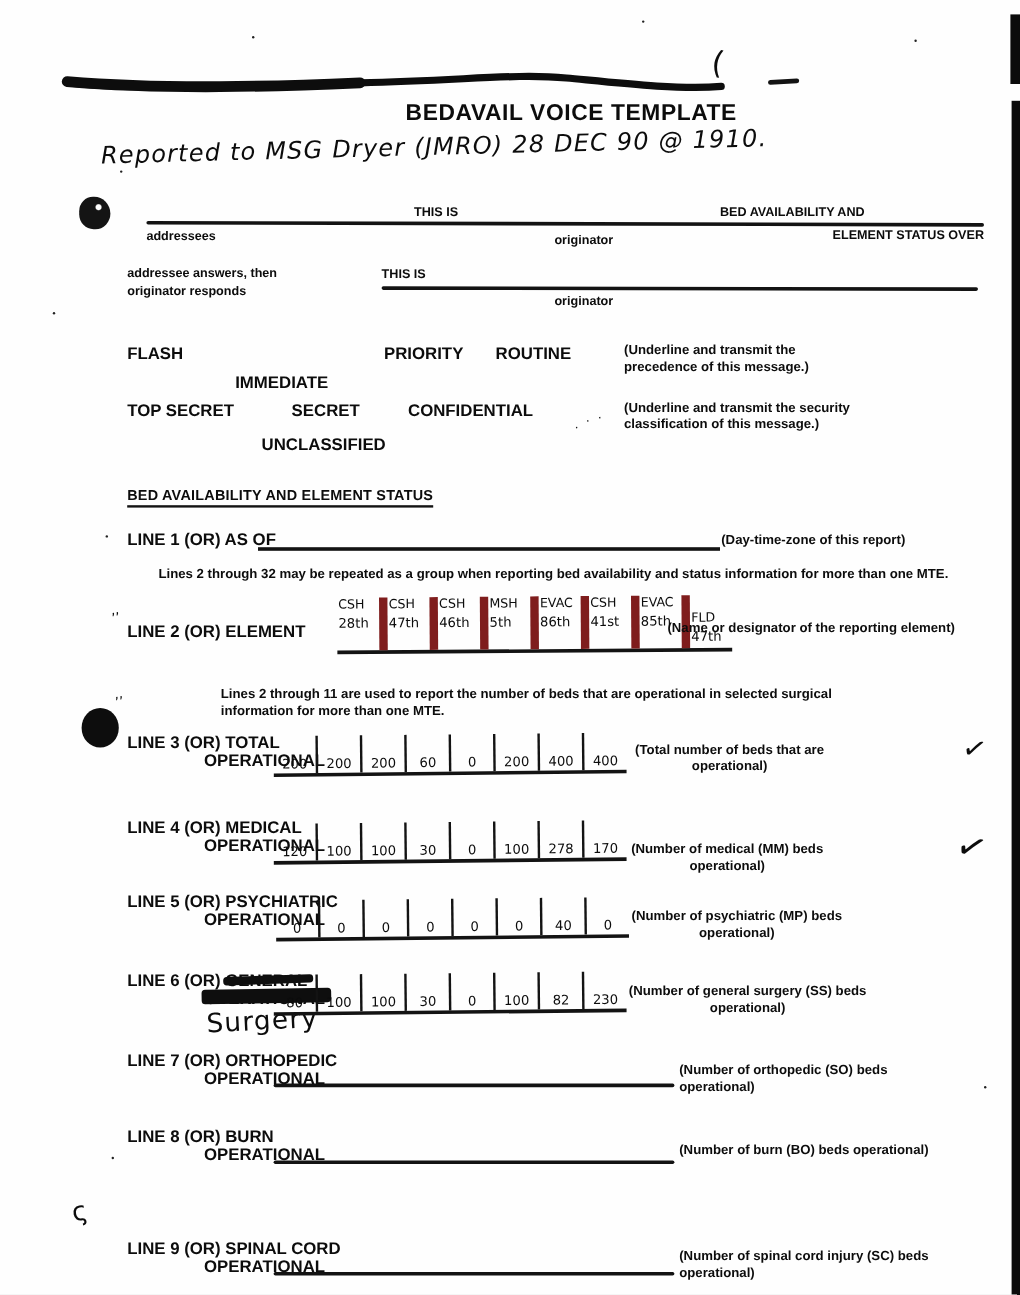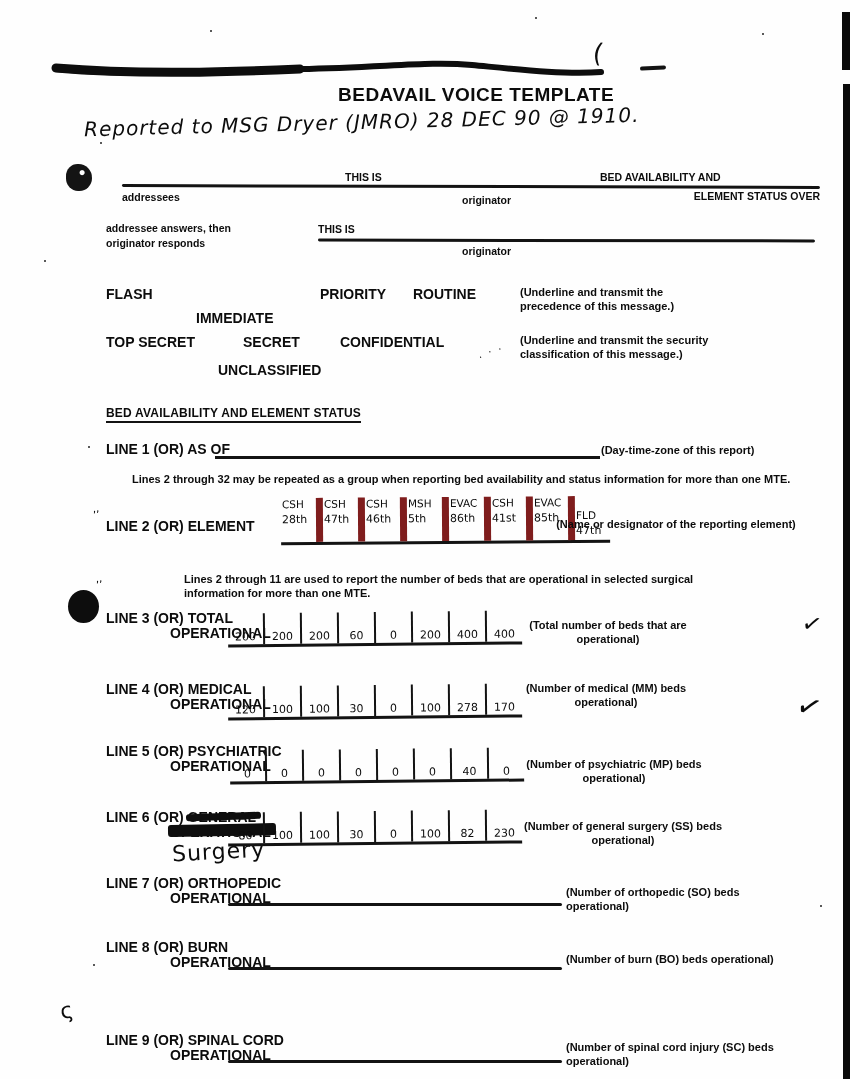--- a/index.html
+++ b/index.html
@@ -160,21 +160,21 @@
     <div class="abs cells" style="left:228px;top:4px;">
         <span class="cell">120</span>
         <span class="cell">100</span>
         <span class="cell">100</span>
         <span class="cell">30</span>
         <span class="cell">0</span>
         <span class="cell">100</span>
         <span class="cell">278</span>
         <span class="cell">170</span>
       </div>
-    <div class="abs note nc" style="left:512px;top:0;width:188px;">(Number of medical (MM) beds operational)</div>
+    <div class="abs note nc" style="left:512px;top:20px;width:188px;">(Number of medical (MM) beds operational)</div>
     <span class="check hw" style="left:797px;top:8px;font-size:30px;transform:rotate(18deg);">✓</span>
   </div>
 
   <div class="abs" style="left:0;top:743px;width:850px;height:60px;">
     <div class="abs lbl" style="left:106px;top:0;">LINE 5 (OR) PSYCHIATRIC</div>
     <div class="abs lbl" style="left:170px;top:15px;">OPERATIONAL</div>
     <div class="abs cells" style="left:230px;top:6px;">
         <span class="cell">0</span>
         <span class="cell">0</span>
         <span class="cell">0</span>

